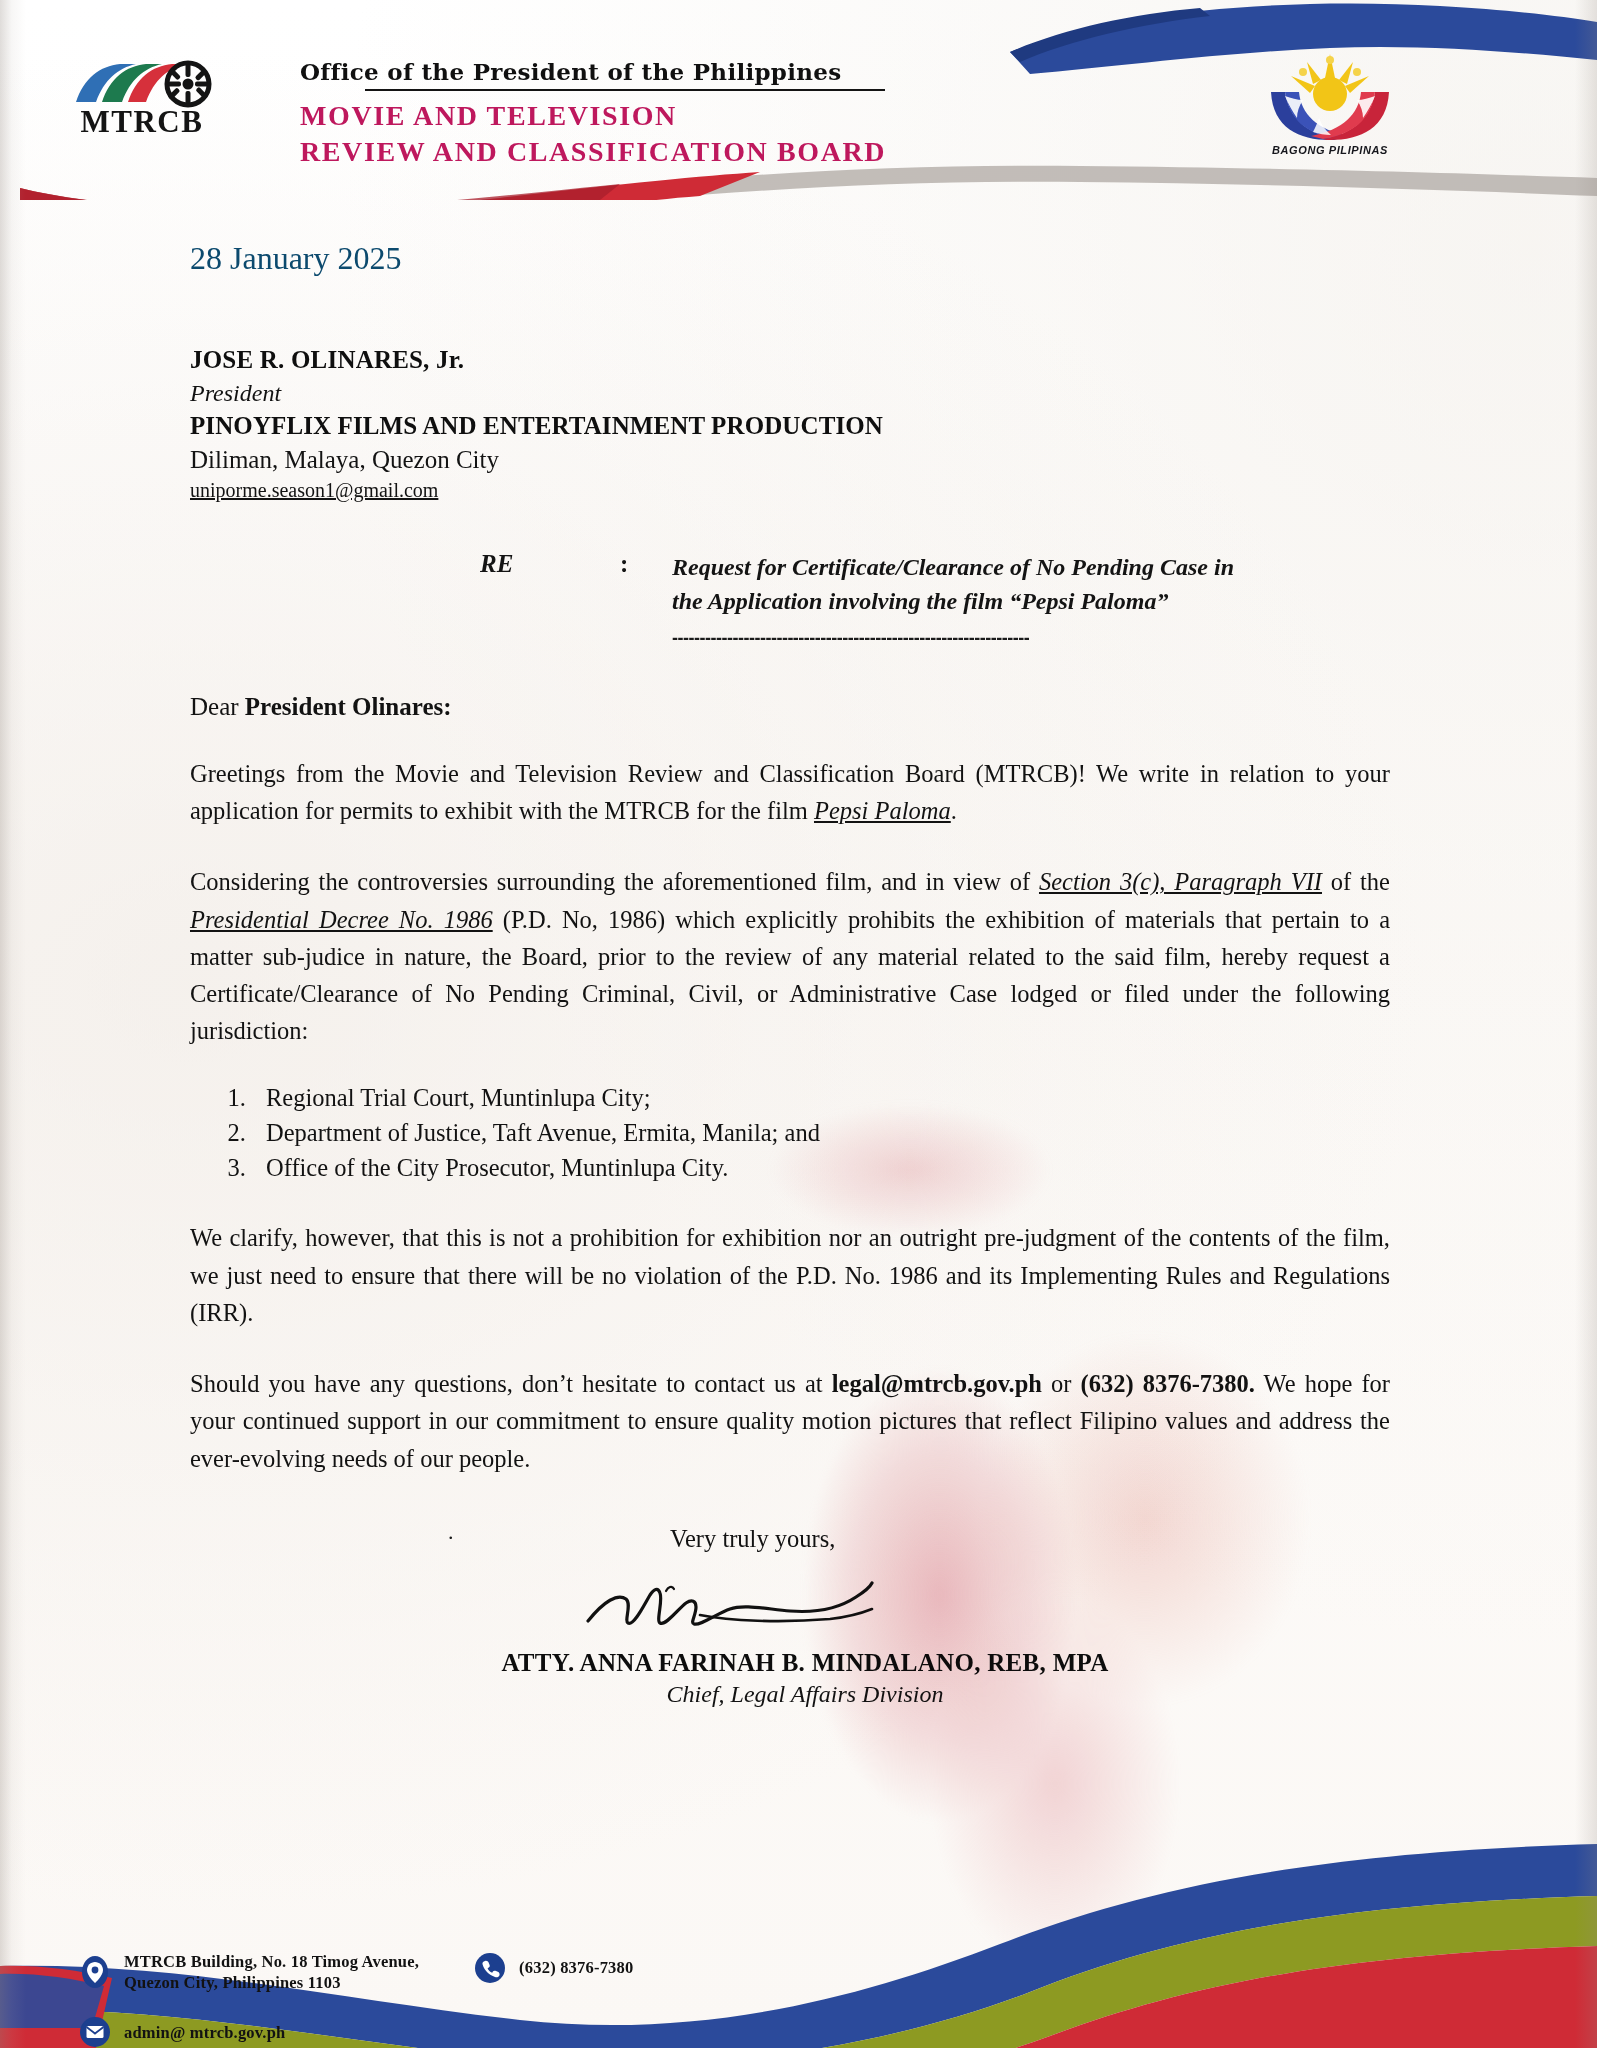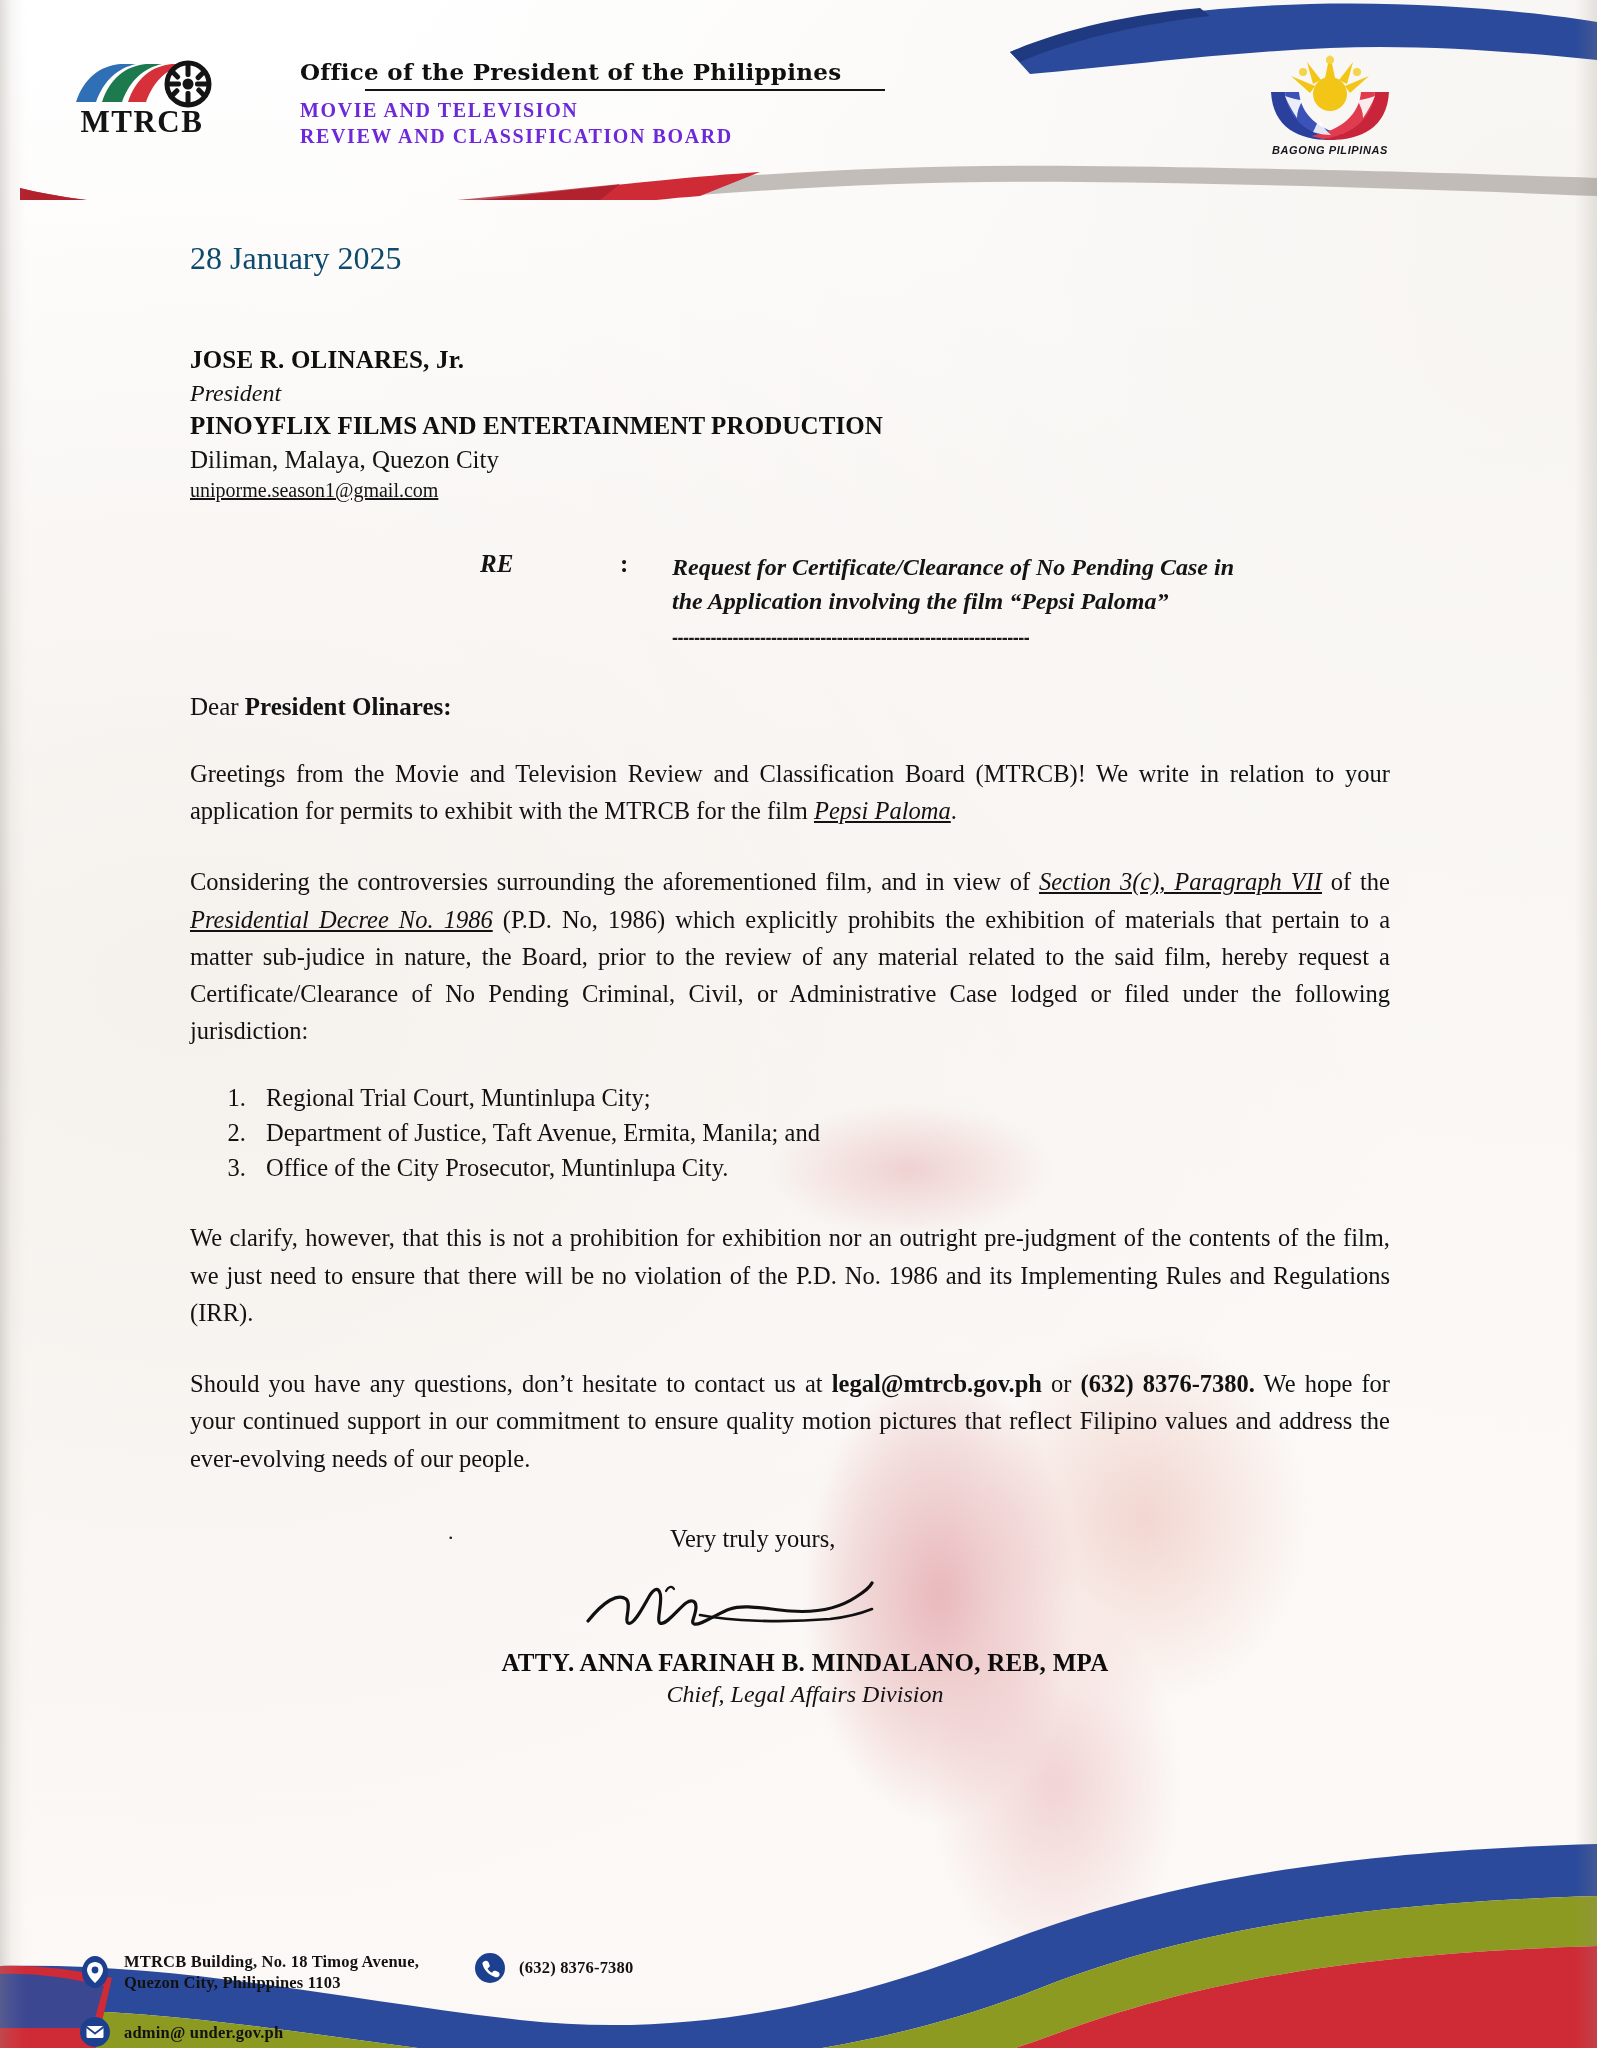--- a/index.html
+++ b/index.html
@@ -76,23 +76,23 @@
   }
   .title-rule {
     margin: 4px auto 7px auto;
     width: 520px;
     height: 2px;
     background: #141414;
   }
   .title-mt, .title-rcb {
     font-family: "Liberation Serif", serif;
     font-weight: bold;
-    font-size: 20px;
+    font-size: 28px;
     letter-spacing: 1.6px;
-    color: #6d28d9;
+    color: #be185d;
     line-height: 1.28;
     white-space: nowrap;
   }
 
   .logo-seal {
     position: absolute;
     left: 1255px; top: 48px;
     width: 150px; height: 108px;
   }
   .seal-caption {
@@ -453,19 +453,19 @@
         <div class="fc-text">(632) 8376-7380</div>
       </div>
     </div>
 
     <div class="fc-row" style="margin-top:22px;">
       <svg class="fc-icon" viewBox="0 0 34 34">
         <circle cx="17" cy="17" r="15" fill="#1c3f8f"></circle>
         <rect x="8.5" y="11" width="17" height="12" rx="1.5" fill="#ffffff"></rect>
         <path d="M8.5,12 L17,18.5 L25.5,12" fill="none" stroke="#1c3f8f" stroke-width="1.8"></path>
       </svg>
-      <div class="fc-text">admin@ under.gov.ph</div>
+      <div class="fc-text">admin@ mtrcb.gov.ph</div>
     </div>
   </div>
 
   <div class="edge-shadow-left"></div>
   <div class="edge-shadow-right"></div>
 </div>
 
 </body></html>

